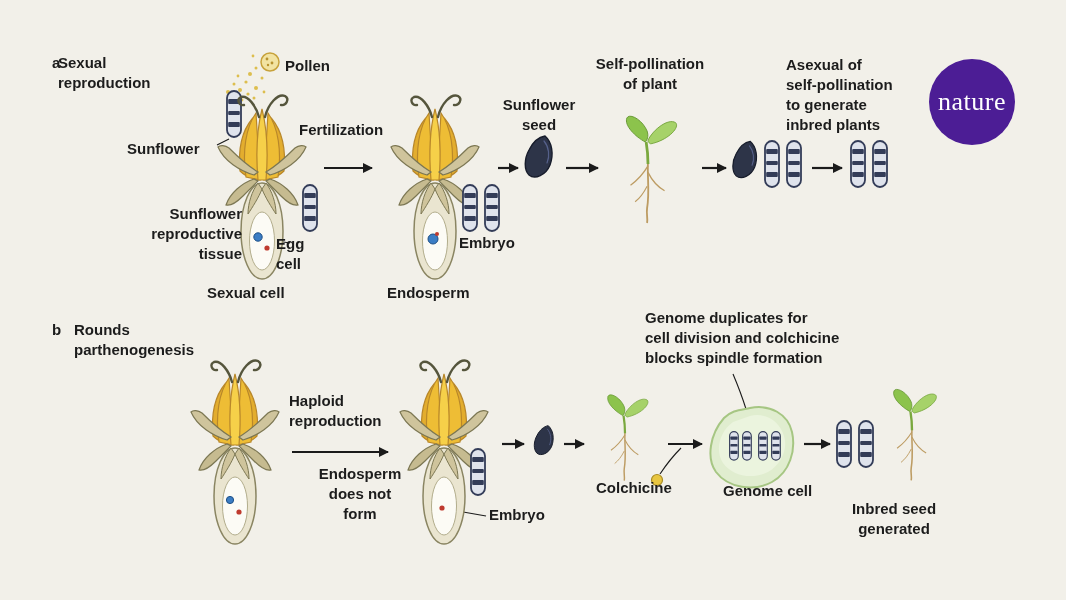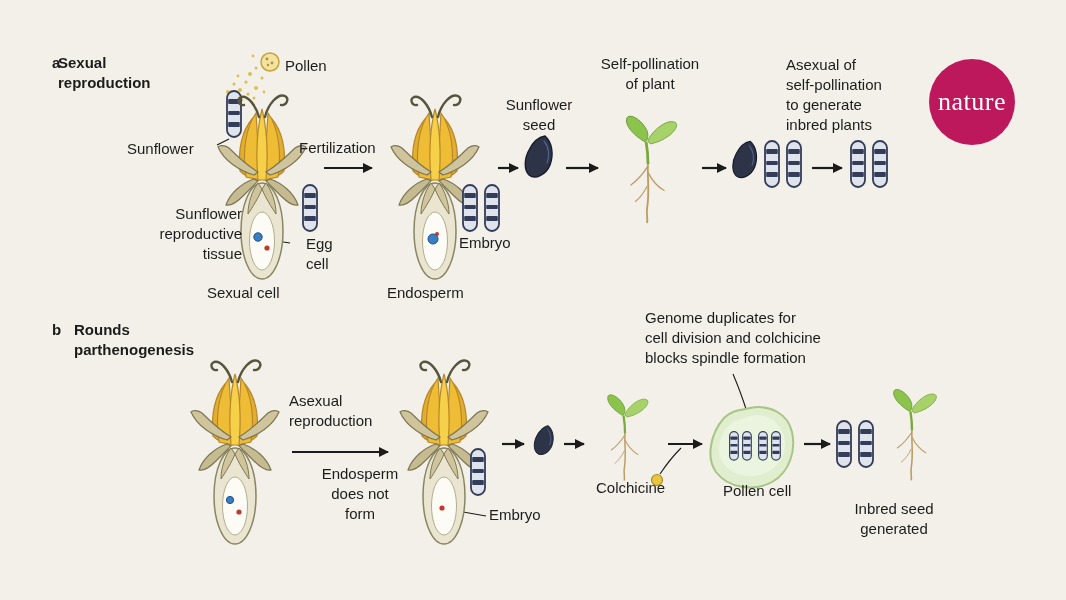--- a/index.html
+++ b/index.html
@@ -12,27 +12,28 @@
     color:#1c1c1c;
   }
   .canvas{position:absolute;left:0;top:0;width:1066px;height:600px}
   .abs{position:absolute}
   .lbl{
     position:absolute;
     font-size:15px;
     line-height:20px;
     color:#1c1c1c;
     white-space:pre-line;
+    font-weight:bold;
   }
   .bold{font-weight:bold}
   .ctr{text-align:center}
   .rt{text-align:right}
   .logo{
     position:absolute;left:929px;top:59px;width:86px;height:86px;
-    border-radius:50%;background:#be185d;
+    border-radius:50%;background:#4c1d95;
     display:flex;align-items:center;justify-content:center;
   }
   .logo span{
     font-family:"Liberation Serif",serif;
     font-size:26px;color:#ffffff;letter-spacing:.5px;
   }
   svg{display:block}
 </style>
 </head>
 <body>
@@ -230,50 +231,50 @@
 
   <div class="lbl bold" style="left:52px;top:53px">a</div>
   <div class="lbl bold" style="left:58px;top:53px">Sexual
 reproduction</div>
 
   <div class="lbl" style="left:285px;top:56px">Pollen</div>
   <div class="lbl" style="left:127px;top:139px">Sunflower</div>
   <div class="lbl rt" style="left:150px;top:204px;width:92px">Sunflower
 reproductive
 tissue</div>
-  <div class="lbl" style="left:306px;top:234px">Egg
+  <div class="lbl" style="left:276px;top:234px">Egg
 cell</div>
   <div class="lbl" style="left:207px;top:283px">Sexual cell</div>
-  <div class="lbl" style="left:299px;top:138px">Fertilization</div>
+  <div class="lbl" style="left:299px;top:120px">Fertilization</div>
   <div class="lbl" style="left:459px;top:233px">Embryo</div>
   <div class="lbl" style="left:387px;top:283px">Endosperm</div>
   <div class="lbl ctr" style="left:489px;top:95px;width:100px">Sunflower
 seed</div>
   <div class="lbl ctr" style="left:577px;top:54px;width:146px">Self-pollination
 of plant</div>
   <div class="lbl" style="left:786px;top:55px">Asexual of
 self-pollination
 to generate
 inbred plants</div>
 
   <div class="lbl bold" style="left:52px;top:320px">b</div>
   <div class="lbl bold" style="left:74px;top:320px">Rounds
 parthenogenesis</div>
 
-  <div class="lbl" style="left:289px;top:391px">Asexual
+  <div class="lbl" style="left:289px;top:391px">Haploid
 reproduction</div>
   <div class="lbl ctr" style="left:312px;top:464px;width:96px">Endosperm
 does not
 form</div>
   <div class="lbl" style="left:489px;top:505px">Embryo</div>
   <div class="lbl" style="left:596px;top:478px">Colchicine</div>
   <div class="lbl" style="left:645px;top:308px">Genome duplicates for
 cell division and colchicine
 blocks spindle formation</div>
-  <div class="lbl" style="left:723px;top:481px">Pollen cell</div>
+  <div class="lbl" style="left:723px;top:481px">Genome cell</div>
   <div class="lbl ctr" style="left:836px;top:499px;width:116px">Inbred seed
 generated</div>
 
   <div class="logo">
     <span>nature</span>
   </div>
 
 </div>
 
 </body></html>

